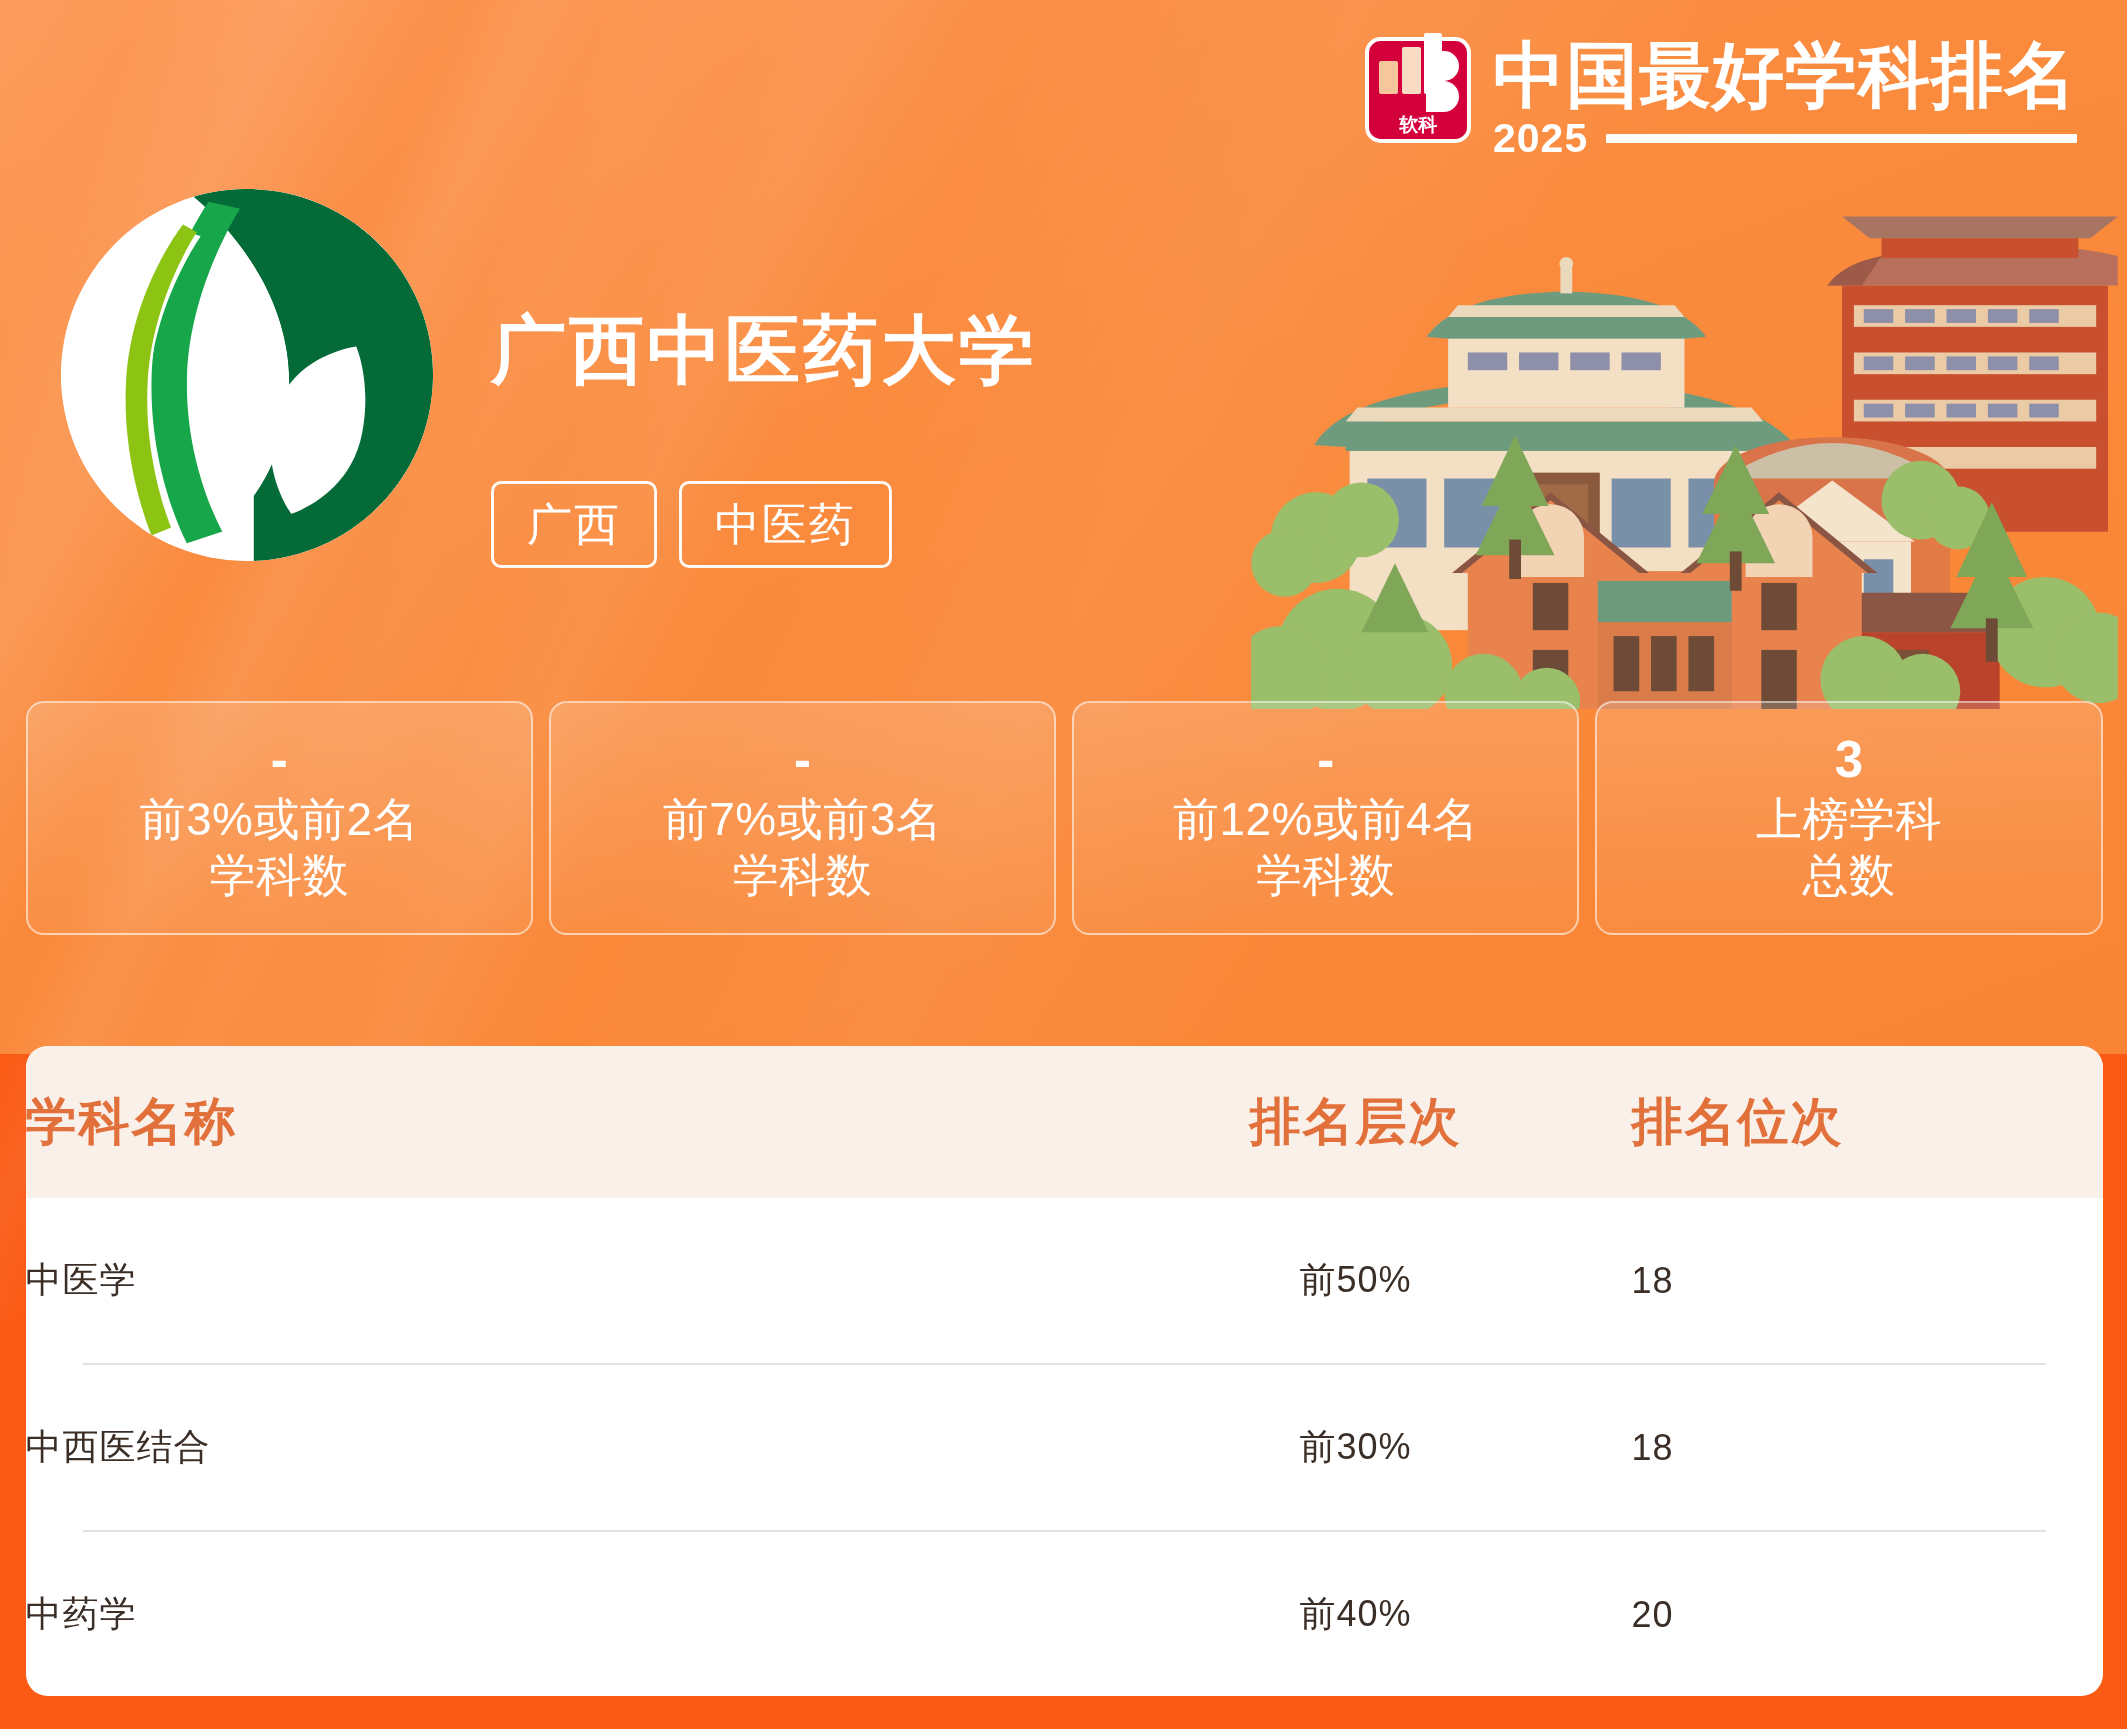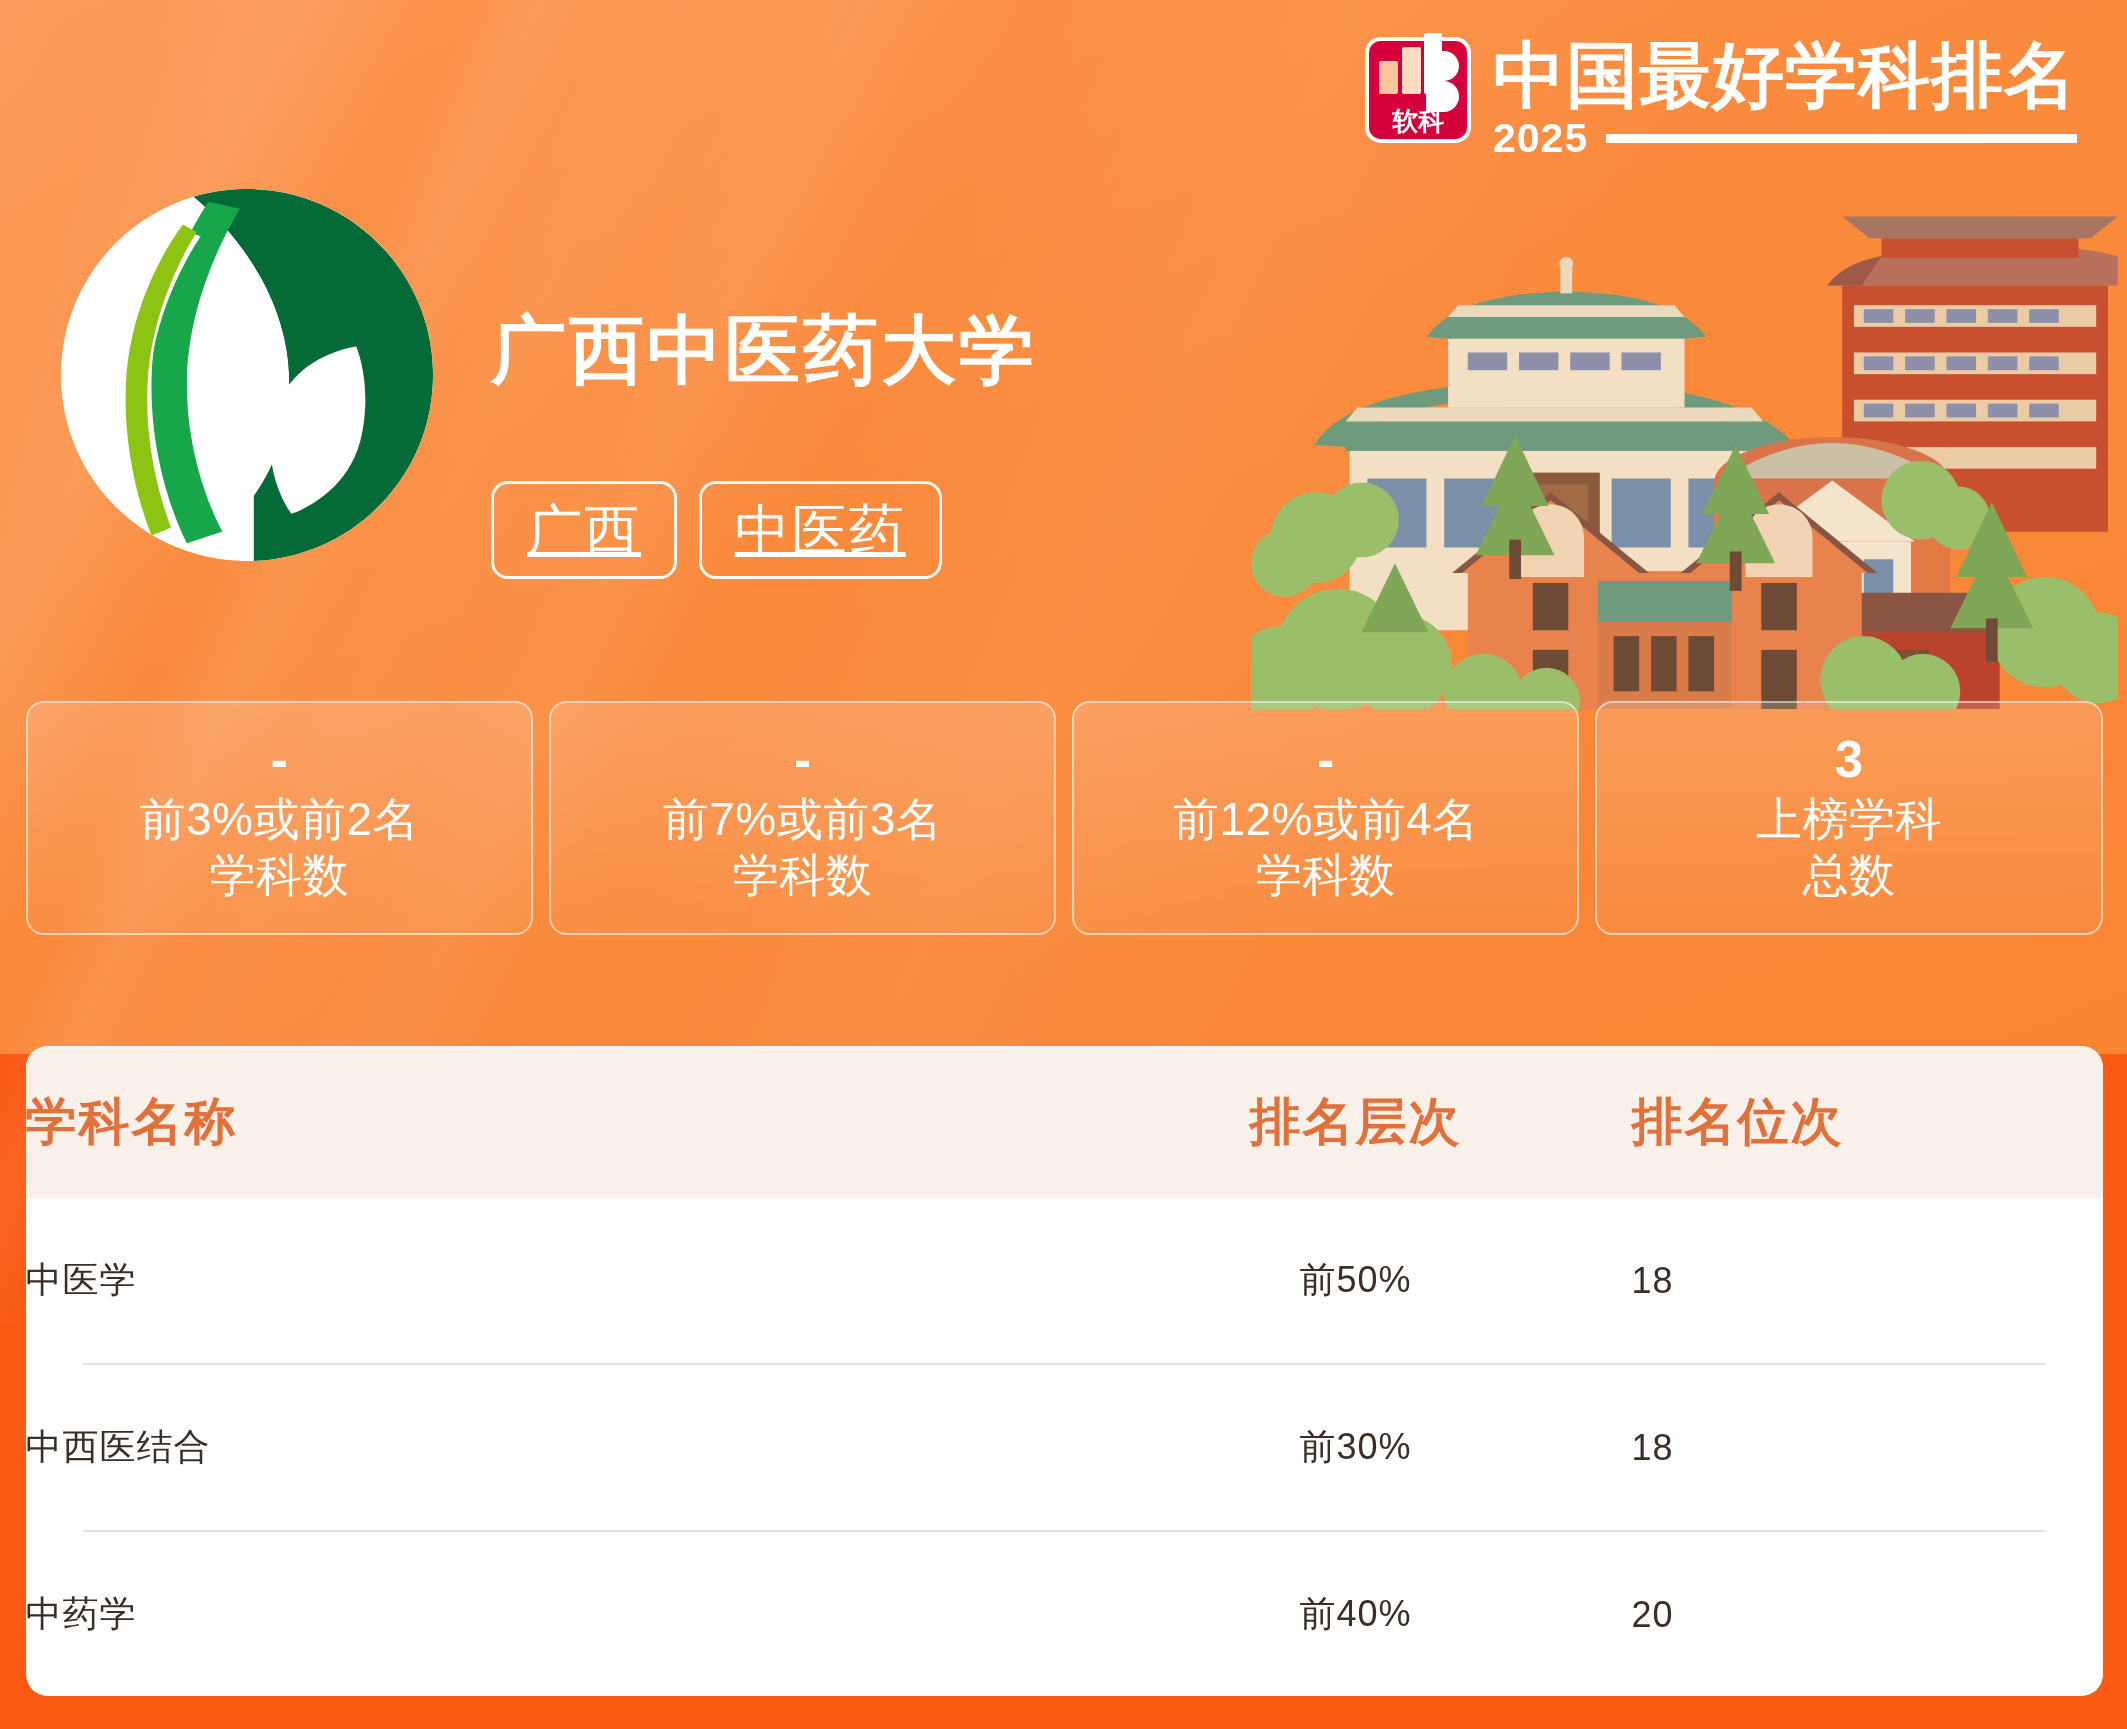--- a/index.html
+++ b/index.html
@@ -49,21 +49,21 @@
   .bm-r::before {
     content:""; position:absolute; left:0; top:0; width:33px; height:30.5px;
     background:#ffffff; border-radius:0 15.8px 15.8px 0;
   }
   .bm-r::after {
     content:""; position:absolute; left:0; top:30.5px; width:33px; height:30.5px;
     background:#ffffff; border-radius:0 15.8px 15.8px 0;
   }
   .bm-text {
     position:absolute; left:0; right:0; bottom:4.9px; text-align:center;
-    color:#ffffff; font-size:26px; font-weight:bold; letter-spacing:0px;
+    color:#ffffff; font-size:19px; font-weight:bold; letter-spacing:0px;
     font-family:"Liberation Sans","DejaVu Sans",sans-serif; line-height:1;
   }
   .brand-right { padding-top:2px; }
   .brand-title {
     color:#ffffff; font-size:72px; font-weight:bold; line-height:1.02;
     letter-spacing:1px; white-space:nowrap;
   }
   .brand-sub { display:flex; align-items:center; gap:17.7px; margin-top:6px; }
   .brand-year { color:#ffffff; font-size:41px; font-weight:bold; letter-spacing:1px; line-height:1; }
   .brand-rule { height:8.9px; background:#ffffff; flex:1; min-width:296px; border-radius:1px; }
@@ -73,24 +73,23 @@
     position:absolute; left:61px; top:189px; width:372px; height:372px;
     border-radius:50%; background:#ffffff; overflow:hidden;
   }
   .uni-title {
     position:absolute; left:491px; top:313px;
     color:#ffffff; font-size:75px; font-weight:bold; letter-spacing:3px; line-height:1;
     white-space:nowrap;
   }
   .uni-tags { position:absolute; left:491px; top:481px; display:flex; gap:21.7px; }
   .uni-tag {
-    border:3px solid rgba(255,255,255,0.95); border-radius:17px;
-    padding:13.8px 33px; color:#ffffff; font-size:55px; letter-spacing:2px; line-height:1.18;
+    border:3px solid rgba(255,255,255,0.95); border-radius:10px;
+    padding:13.8px 33px; color:#ffffff; font-size:45px; letter-spacing:2px; line-height:1.18;
     white-space:nowrap;
-    text-decoration:underline;
   }
 
   
   .campus { position:absolute; right:9.9px; top:187px; width:867px; height:522px; overflow:hidden; }
 
   
   .stats {
     position:absolute; left:25.6px; top:701px; width:2077px; height:234px;
     display:flex; gap:15.8px;
   }

